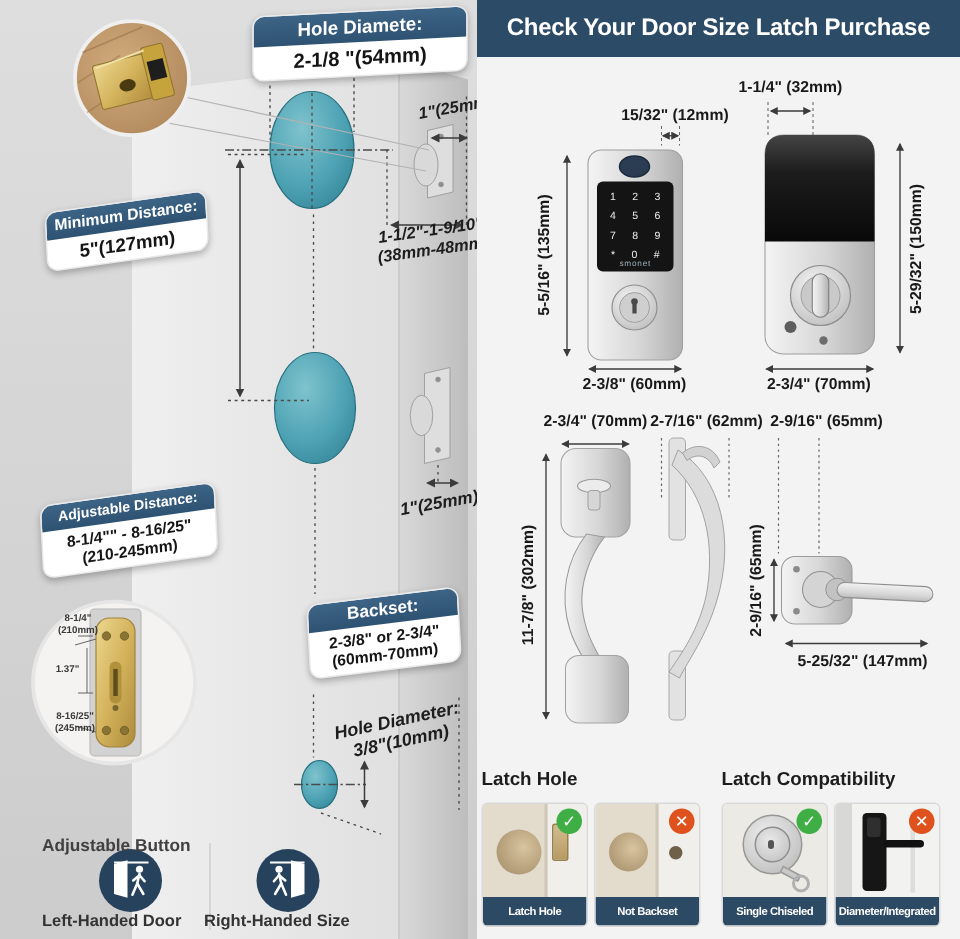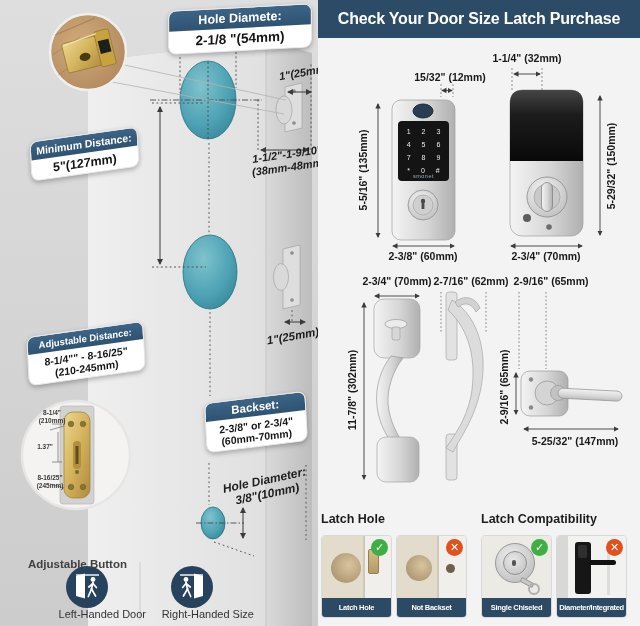--- a/index.html
+++ b/index.html
@@ -15,21 +15,21 @@
   #co-hole-top .hd{font-size:12.5px;} #co-hole-top .bd{font-size:13.5px;}
   #co-min{left:30px;top:134px;width:107px;transform:rotate(-8deg) skewX(-5deg);}
   #co-min .hd{font-size:10.5px;} #co-min .bd{font-size:12.5px;}
   #co-adj{left:27px;top:329px;width:116px;transform:rotate(-8deg) skewX(-5deg);}
   #co-adj .hd{font-size:9.5px;} #co-adj .bd{font-size:10.5px;}
   #co-back{left:205px;top:397px;width:100px;transform:rotate(-7deg) skewX(-4deg);}
   #co-back .hd{font-size:11.5px;} #co-back .bd{font-size:10.5px;}
   .flabel{position:absolute;font-weight:700;font-style:italic;color:#1d1d1d;text-align:center;white-space:nowrap;line-height:1.15;}
   .tiny{position:absolute;font-weight:700;color:#3a3a3a;font-size:6.5px;line-height:1.25;text-align:center;white-space:nowrap;}
   .caption{position:absolute;font-weight:700;color:#414141;text-align:center;}
-  .handlbl{position:absolute;font-weight:400;color:#333;font-size:11px;text-align:right;white-space:nowrap;}
+  .handlbl{position:absolute;font-weight:700;color:#333;font-size:11px;text-align:left;white-space:nowrap;}
   
   #right{position:absolute;left:318px;top:0;width:322px;height:626px;background:#f3f3f4;}
   #title-bar{position:absolute;left:0;top:0;width:322px;height:38px;background:#2c4b66;color:#fff;
              font-weight:700;font-size:16px;letter-spacing:-0.2px;line-height:38px;text-align:center;white-space:nowrap;}
   .dim{position:absolute;font-weight:700;font-size:10.5px;color:#191919;text-align:center;white-space:nowrap;}
   .vlabel{position:absolute;width:100px;text-align:center;transform:rotate(-90deg);font-weight:700;
           font-size:10.5px;color:#191919;white-space:nowrap;}
   .kp-row{position:absolute;left:80px;width:51px;height:12px;line-height:12px;text-align:center;
           font-size:7px;color:#ececec;word-spacing:9px;}
   .kp-brand{position:absolute;left:80px;width:51px;text-align:center;font-size:5.5px;color:#9fb0bd;letter-spacing:.5px;}

